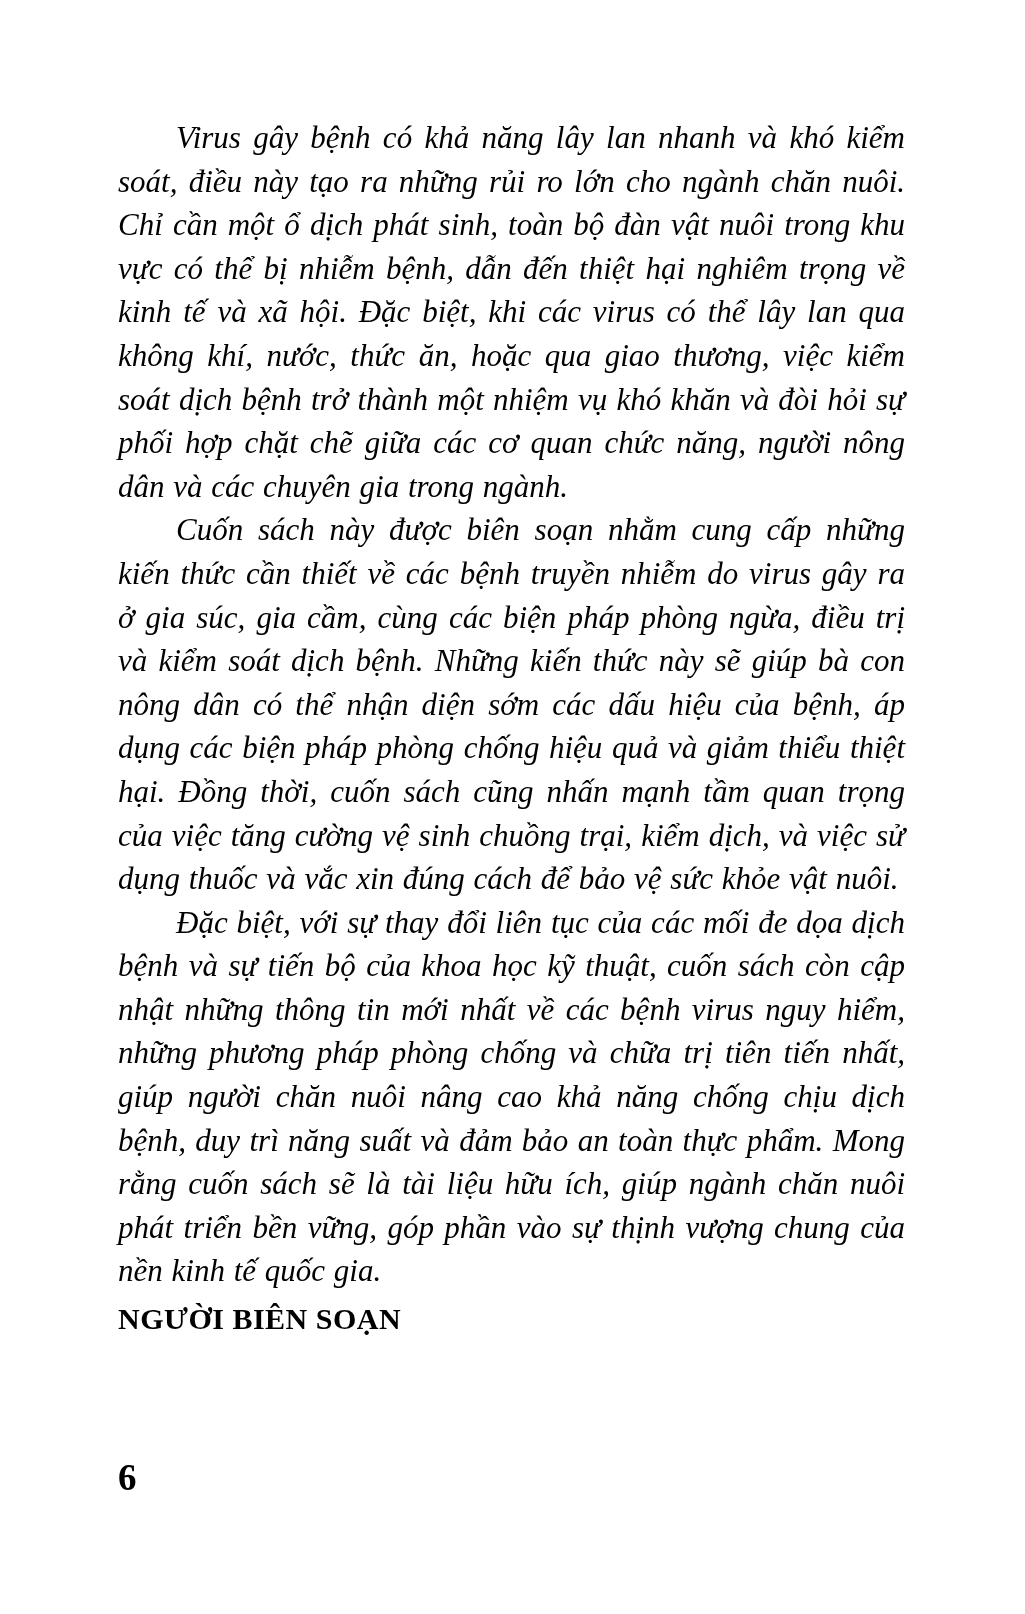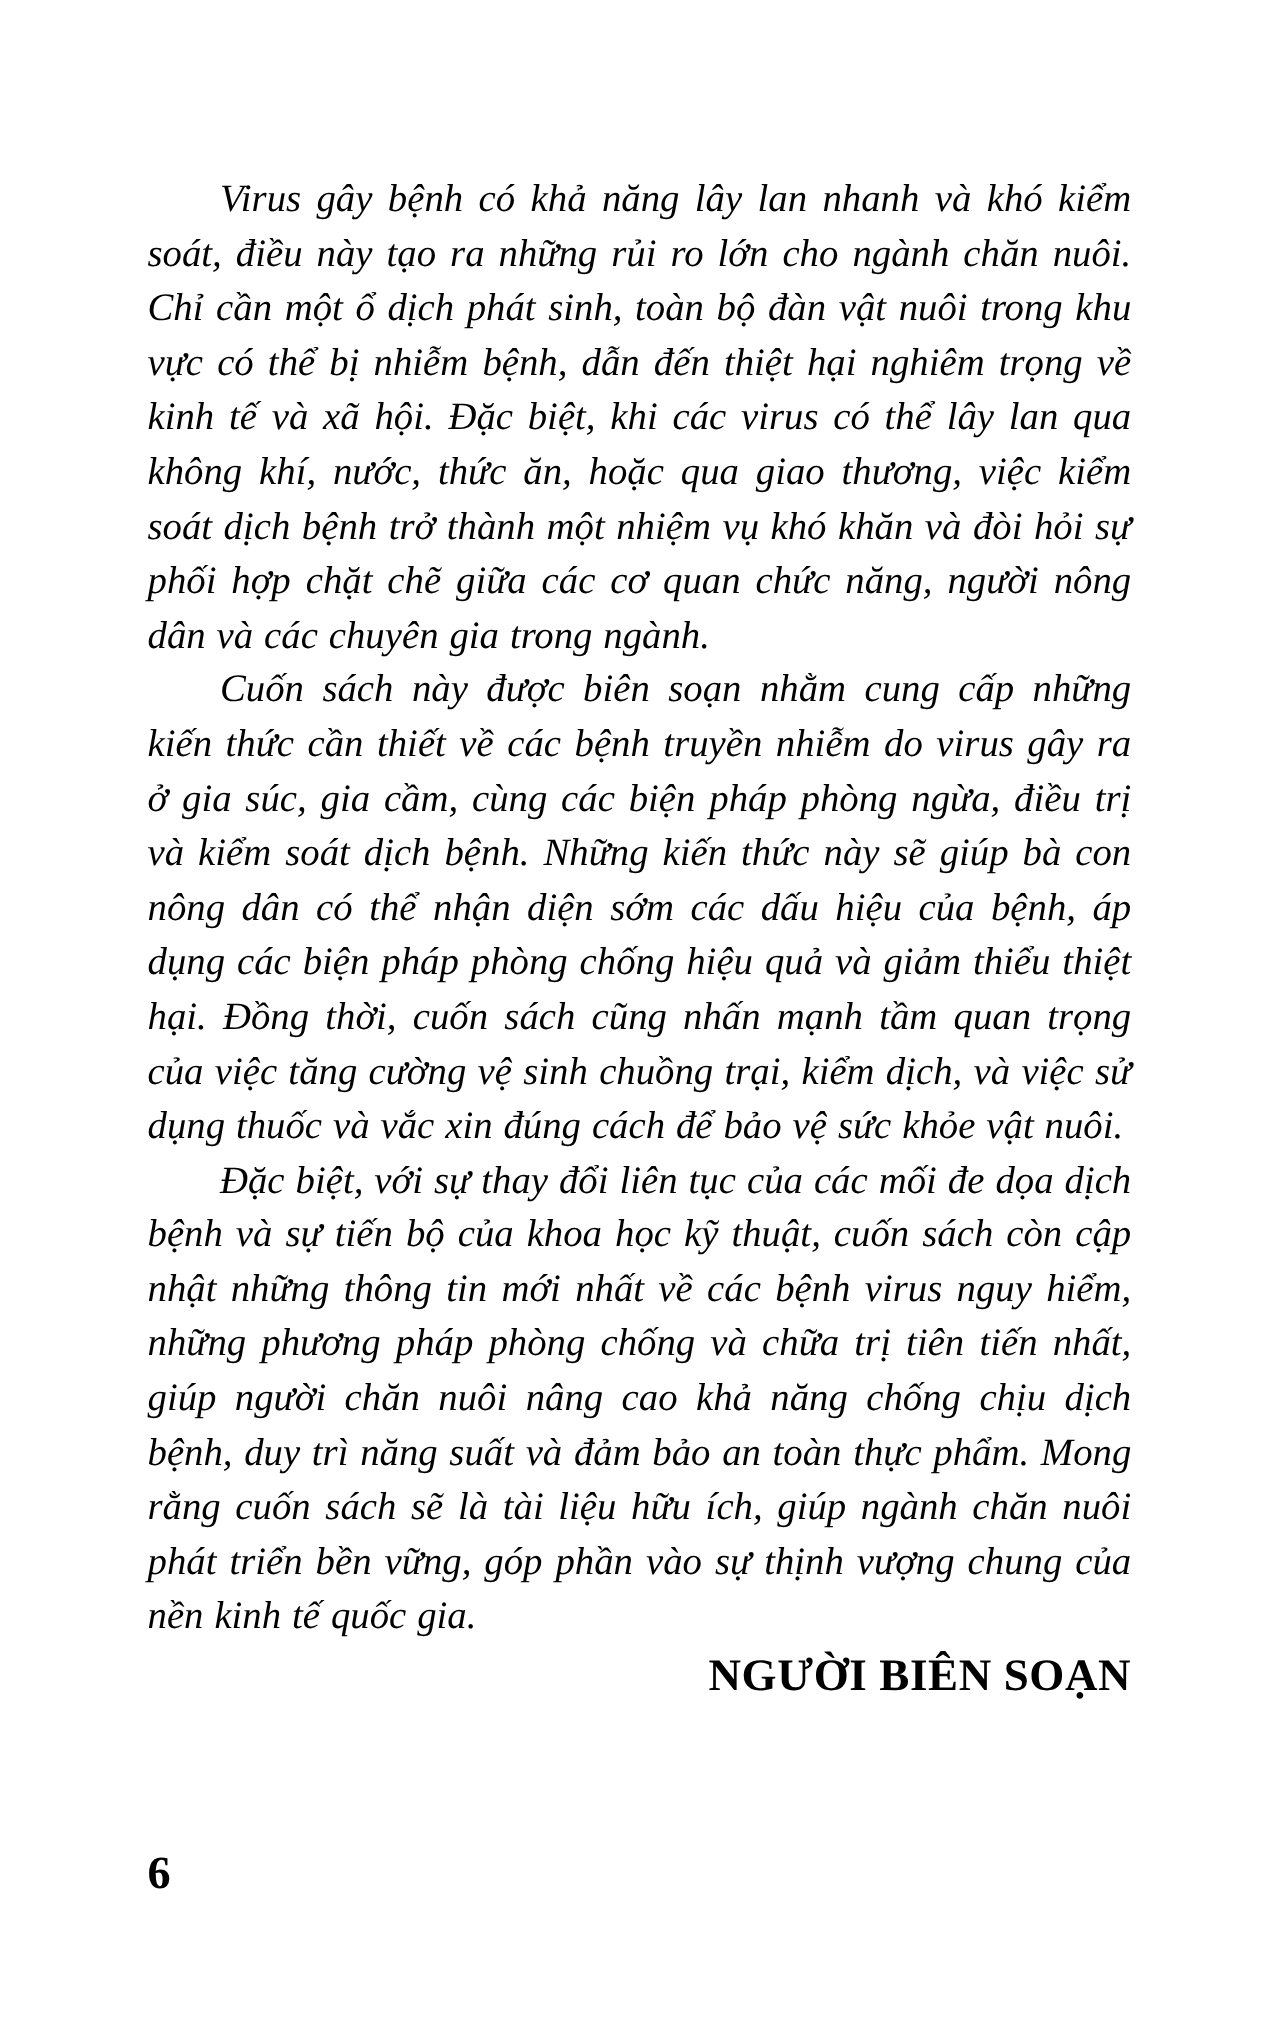--- a/index.html
+++ b/index.html
@@ -11,44 +11,42 @@
     height: 1614px;
     background: #ffffff;
     color: #000000;
     font-family: "Liberation Serif", serif;
     position: relative;
     overflow: hidden;
   }
   .page {
     position: absolute;
     inset: 0;
-    margin-top: 21px;
   }
   .content {
     position: absolute;
     left: 118px;
     right: 120px;
     top: 116px;
   }
   .para {
     margin: 0;
     font-style: italic;
     font-size: 31px;
     line-height: 43.6px;
     text-align: justify;
     text-indent: 58px;
     word-spacing: 1px;
   }
   .signature {
     margin-top: 6px;
     font-style: normal;
     font-weight: bold;
-    font-size: 36px;
+    font-size: 30px;
     line-height: 40px;
-    text-align: right;
     letter-spacing: 0.5px;
   }
   .page-number {
     position: absolute;
     left: 118px;
     top: 1458px;
     font-size: 37px;
     font-weight: bold;
     line-height: 40px;
   }

